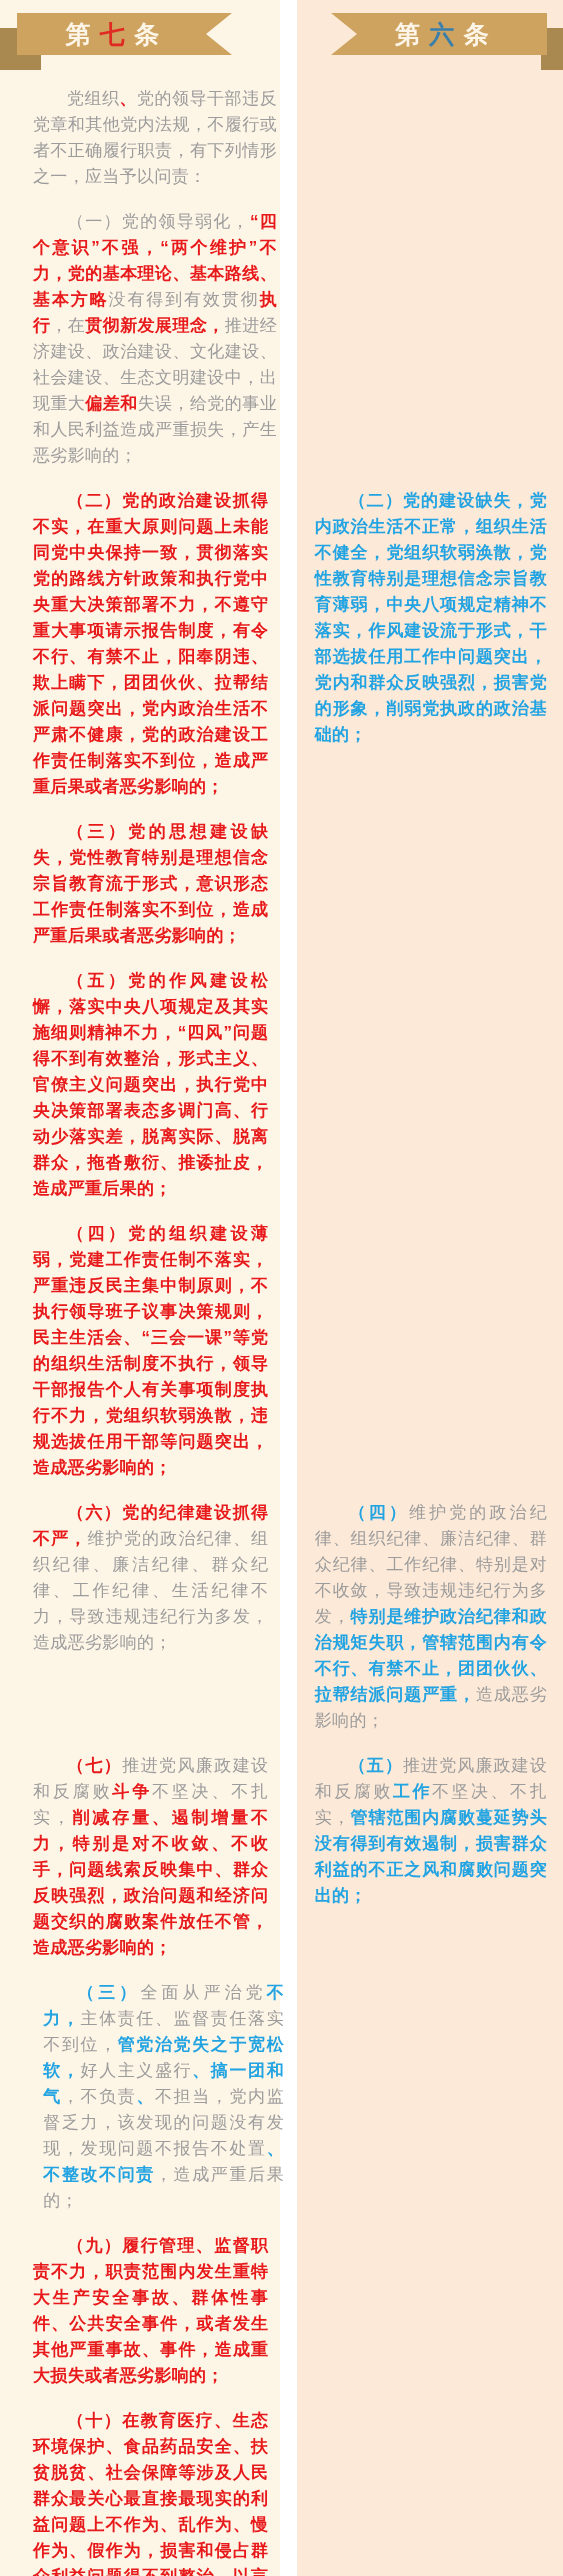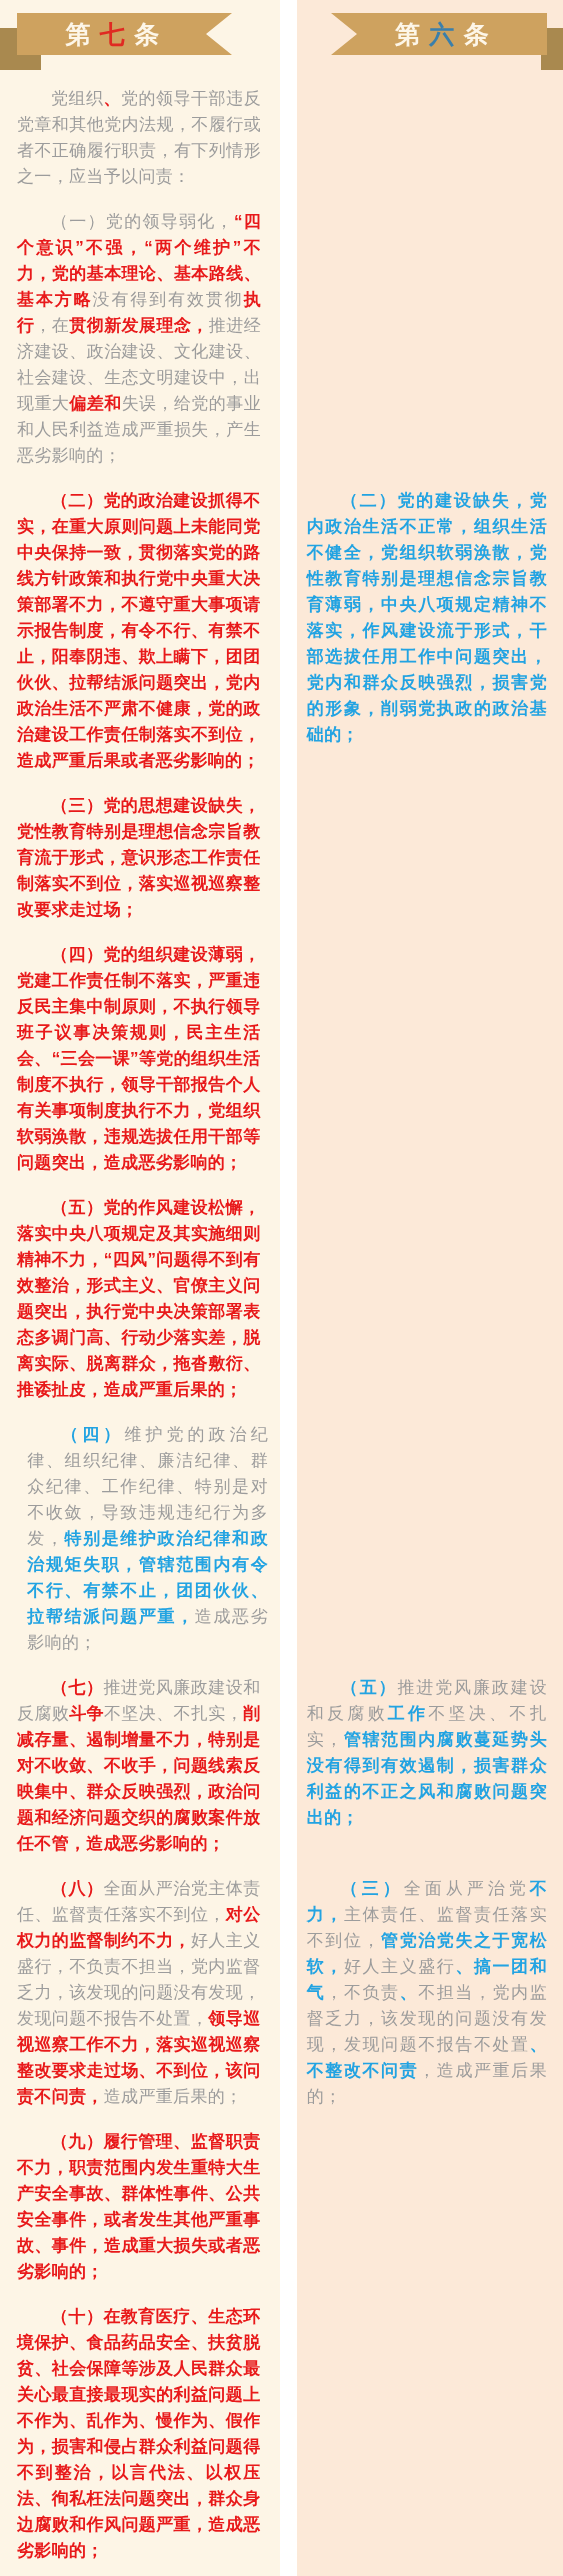--- a/index.html
+++ b/index.html
@@ -20,21 +20,21 @@
     display:flex;align-items:center;justify-content:center;
     background:var(--ribbon-gold);color:var(--ribbon-text);
     font-size:25px;font-weight:700;letter-spacing:9.4px;
   }
   .band-left{left:17px;width:215px;clip-path:polygon(0 0,100% 0,calc(100% - 26px) 50%,100% 100%,0 100%);padding-right:15px;box-sizing:border-box;}
   .band-right{left:331px;width:216px;clip-path:polygon(0 0,100% 0,100% 100%,0 100%,26px 50%);padding-left:15px;box-sizing:border-box;}
   .num-left{color:var(--ribbon-num-left);}
   .num-right{color:var(--ribbon-num-right);}
   
   .content{position:relative;padding-top:86px;z-index:0;}
-  .row{display:flex;align-items:flex-start;}
+  .row{display:flex;align-items:flex-start;padding-left:16px;}
   .cell{box-sizing:border-box;}
   .cell-left{width:280px;padding:0 19px 0 17px;}
   .col-gap{width:17px;flex:0 0 17px;}
   .cell-right{width:267px;padding:0 16px 0 10.3px;}
   .para{
     margin:0 0 19px;font-size:17px;line-height:26px;
     text-align:justify;text-indent:2em;color:var(--body-text);
     letter-spacing:.02em;
   }
   .hl{font-weight:700;}
@@ -77,58 +77,58 @@
         <div class="cell cell-left">
           <p class="para"><span class="hl">（二）党的政治建设抓得不实，在重大原则问题上未能同党中央保持一致，贯彻落实党的路线方针政策和执行党中央重大决策部署不力，不遵守重大事项请示报告制度，有令不行、有禁不止，阳奉阴违、欺上瞒下，团团伙伙、拉帮结派问题突出，党内政治生活不严肃不健康，党的政治建设工作责任制落实不到位，造成严重后果或者恶劣影响的；</span></p>
         </div>
         <div class="col-gap"></div>
         <div class="cell cell-right">
           <p class="para"><span class="hl">（二）党的建设缺失，党内政治生活不正常，组织生活不健全，党组织软弱涣散，党性教育特别是理想信念宗旨教育薄弱，中央八项规定精神不落实，作风建设流于形式，干部选拔任用工作中问题突出，党内和群众反映强烈，损害党的形象，削弱党执政的政治基础的；</span></p>
         </div>
       </div>
       <div class="row">
         <div class="cell cell-left">
-          <p class="para"><span class="hl">（三）党的思想建设缺失，党性教育特别是理想信念宗旨教育流于形式，意识形态工作责任制落实不到位，落实巡视巡察整改要求走过场；</span></p>
+          <p class="para"><span class="hl">（三）党的思想建设缺失，党性教育特别是理想信念宗旨教育流于形式，意识形态工作责任制落实不到位，造成严重后果或者恶劣影响的；</span></p>
+        </div>
+        <div class="col-gap"></div>
+        <div class="cell cell-right"></div>
+      </div>
+      <div class="row">
+        <div class="cell cell-left">
+          <p class="para"><span class="hl">（五）党的作风建设松懈，落实中央八项规定及其实施细则精神不力，“四风”问题得不到有效整治，形式主义、官僚主义问题突出，执行党中央决策部署表态多调门高、行动少落实差，脱离实际、脱离群众，拖沓敷衍、推诿扯皮，造成严重后果的；</span></p>
         </div>
         <div class="col-gap"></div>
         <div class="cell cell-right"></div>
       </div>
       <div class="row">
         <div class="cell cell-left">
           <p class="para"><span class="hl">（四）党的组织建设薄弱，党建工作责任制不落实，严重违反民主集中制原则，不执行领导班子议事决策规则，民主生活会、“三会一课”等党的组织生活制度不执行，领导干部报告个人有关事项制度执行不力，党组织软弱涣散，违规选拔任用干部等问题突出，造成恶劣影响的；</span></p>
         </div>
         <div class="col-gap"></div>
         <div class="cell cell-right"></div>
       </div>
       <div class="row">
         <div class="cell cell-left">
-          <p class="para"><span class="hl">（五）党的作风建设松懈，落实中央八项规定及其实施细则精神不力，“四风”问题得不到有效整治，形式主义、官僚主义问题突出，执行党中央决策部署表态多调门高、行动少落实差，脱离实际、脱离群众，拖沓敷衍、推诿扯皮，造成严重后果的；</span></p>
+          <p class="para"><span class="hl">（六）党的纪律建设抓得不严，</span><span class="plain">维护党的政治纪律、组织纪律、廉洁纪律、群众纪律、工作纪律、生活纪律不力，导致违规违纪行为多发，造成恶劣影响的；</span></p>
         </div>
-        <div class="col-gap"></div>
-        <div class="cell cell-right"></div>
-      </div>
-      <div class="row">
         <div class="col-gap"></div>
         <div class="cell cell-right">
           <p class="para"><span class="hl">（四）</span><span class="plain">维护党的政治纪律、组织纪律、廉洁纪律、群众纪律、工作纪律、特别是对不收敛，导致违规违纪行为多发，</span><span class="hl">特别是维护政治纪律和政治规矩失职，管辖范围内有令不行、有禁不止，团团伙伙、拉帮结派问题严重，</span><span class="plain">造成恶劣影响的；</span></p>
         </div>
       </div>
       <div class="row">
         <div class="cell cell-left">
           <p class="para"><span class="hl">（七）</span><span class="plain">推进党风廉政建设和反腐败</span><span class="hl">斗争</span><span class="plain">不坚决、不扎实，</span><span class="hl">削减存量、遏制增量不力，特别是对不收敛、不收手，问题线索反映集中、群众反映强烈，政治问题和经济问题交织的腐败案件放任不管，造成恶劣影响的；</span></p>
         </div>
         <div class="col-gap"></div>
         <div class="cell cell-right">
           <p class="para"><span class="hl">（五）</span><span class="plain">推进党风廉政建设和反腐败</span><span class="hl">工作</span><span class="plain">不坚决、不扎实，</span><span class="hl">管辖范围内腐败蔓延势头没有得到有效遏制，损害群众利益的不正之风和腐败问题突出的；</span></p>
         </div>
       </div>
       <div class="row">
-        <div class="cell cell-left">
-          <p class="para"><span class="hl">（八）</span><span class="plain">全面从严治党主体责任、监督责任落实不到位，</span><span class="hl">对公权力的监督制约不力，</span><span class="plain">好人主义盛行，不负责不担当，党内监督乏力，该发现的问题没有发现，发现问题不报告不处置，</span><span class="hl">领导巡视巡察工作不力，落实巡视巡察整改要求走过场、不到位，该问责不问责，</span><span class="plain">造成严重后果的；</span></p>
-        </div>
         <div class="col-gap"></div>
         <div class="cell cell-right">
           <p class="para"><span class="hl">（三）</span><span class="plain">全面从严治党</span><span class="hl">不力，</span><span class="plain">主体责任、监督责任落实不到位，</span><span class="hl">管党治党失之于宽松软，</span><span class="plain">好人主义盛行</span><span class="hl">、搞一团和气</span><span class="plain">，不负责</span><span class="hl">、</span><span class="plain">不担当，党内监督乏力，该发现的问题没有发现，发现问题不报告不处置</span><span class="hl">、不整改不问责</span><span class="plain">，造成严重后果的；</span></p>
         </div>
       </div>
       <div class="row">
         <div class="cell cell-left">
           <p class="para"><span class="hl">（九）履行管理、监督职责不力，职责范围内发生重特大生产安全事故、群体性事件、公共安全事件，或者发生其他严重事故、事件，造成重大损失或者恶劣影响的；</span></p>
         </div>
         <div class="col-gap"></div>

